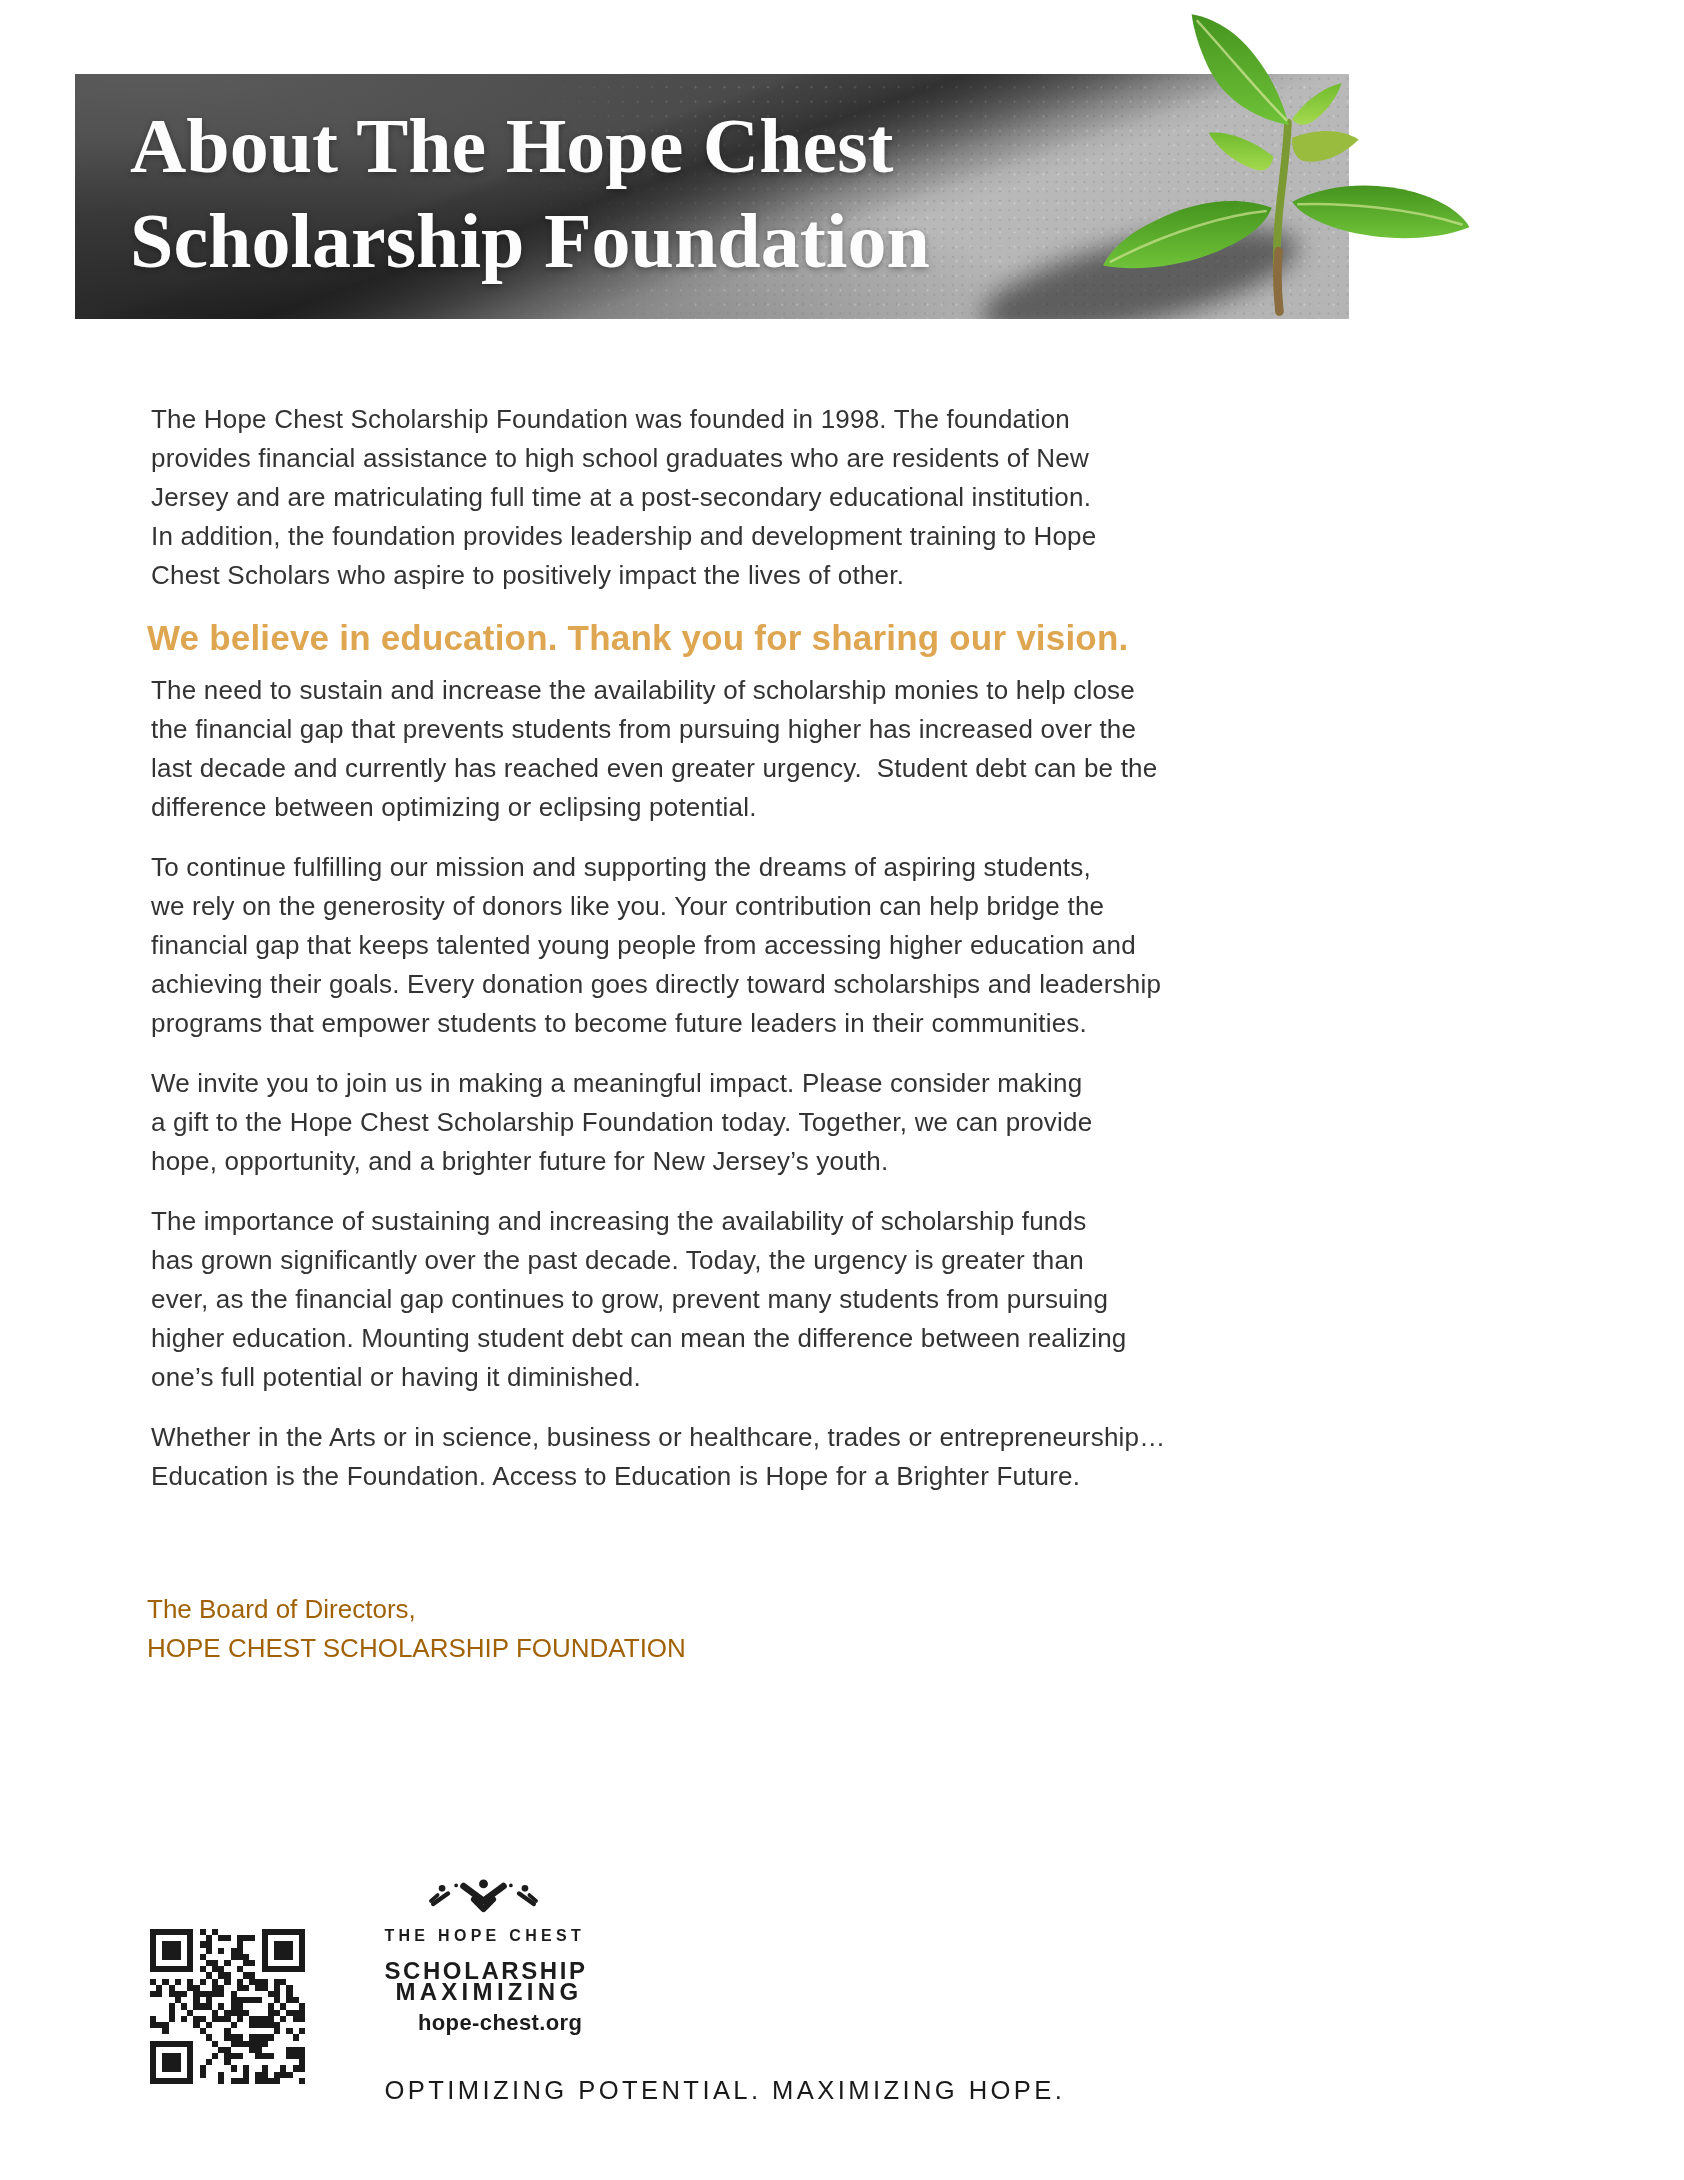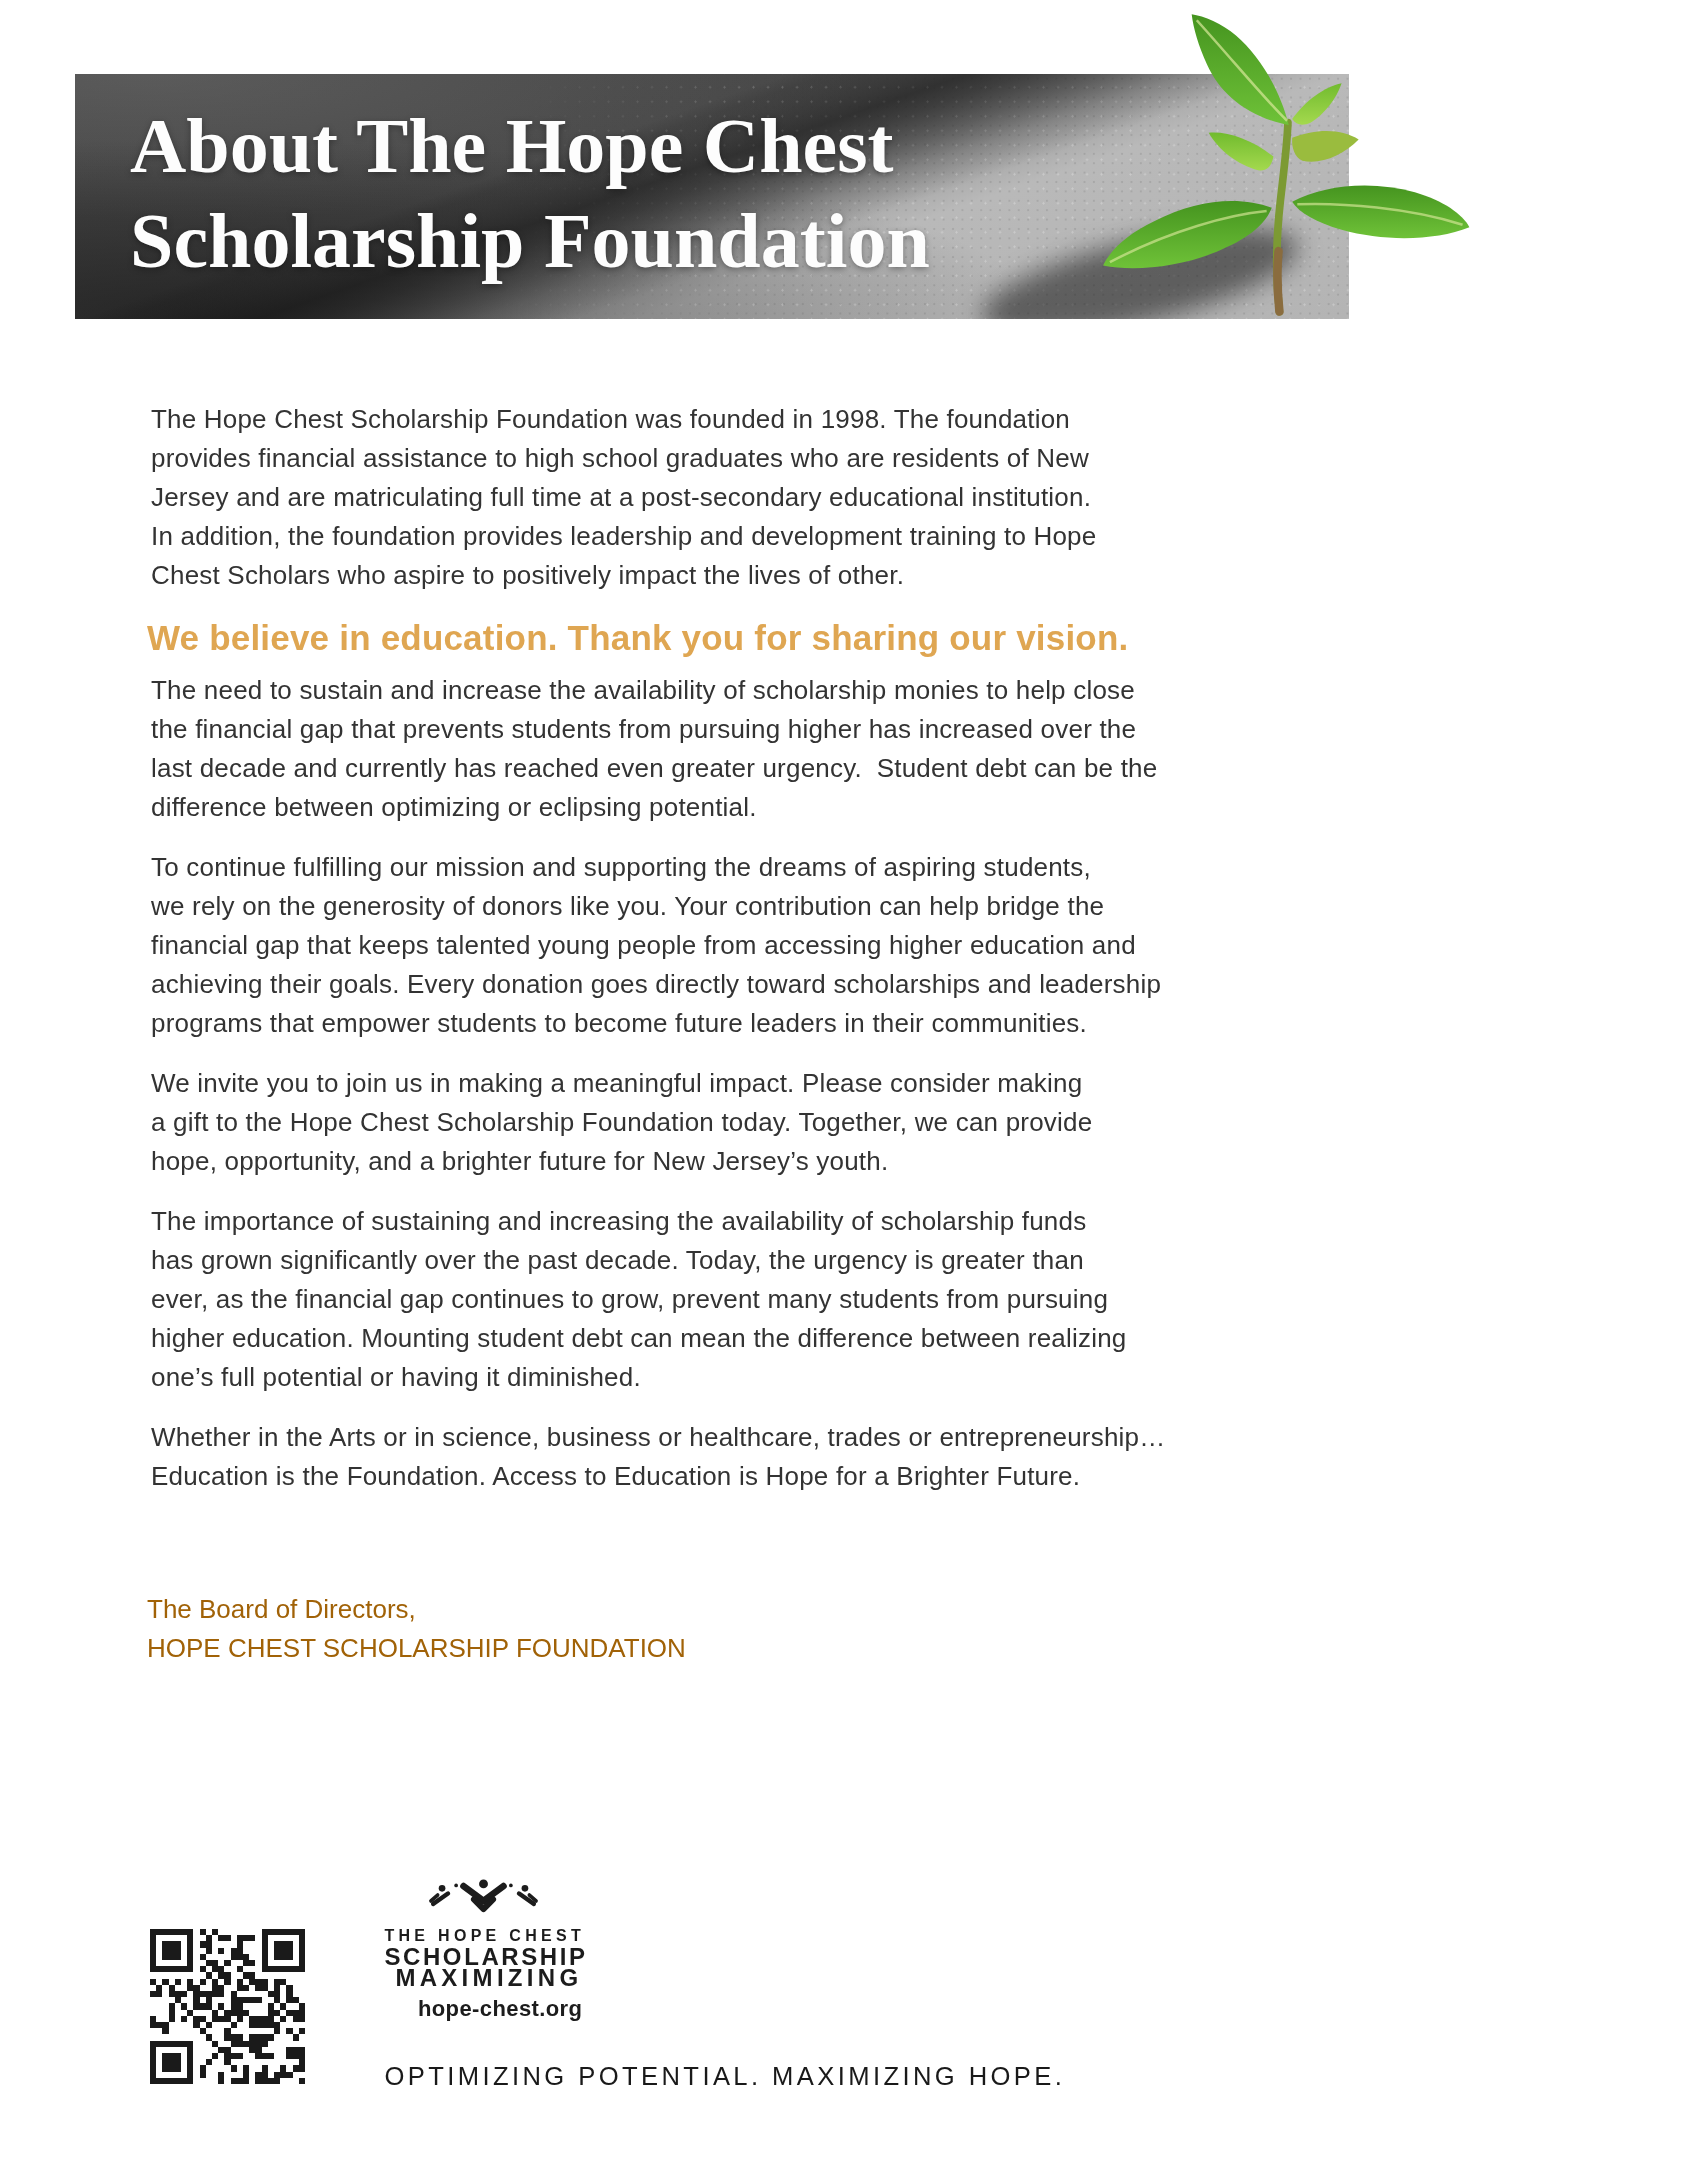--- a/index.html
+++ b/index.html
@@ -41,21 +41,21 @@
   .footer{position:absolute;left:147px;top:1878px;display:flex;align-items:flex-start;}
   .qr{width:155px;height:155px;margin-top:51px;margin-left:3.4px;}
   .qr svg{display:block;width:155px;height:155px;shape-rendering:crispEdges;}
   .footer-right{margin-left:79px;}
   .logo-block{width:198px;text-align:right;color:#1c1c1c;}
   .logo-icon{display:block;margin:0 auto;width:119px;height:37px;}
   .logo-line1{margin-top:12.8px;font-size:16px;line-height:16px;font-weight:700;
     letter-spacing:4.3px;white-space:nowrap;}
   .logo-name{font-size:24px;line-height:21px;font-weight:800;letter-spacing:2.6px;white-space:nowrap;}
   .logo-name.f{letter-spacing:4.3px;}
-  .logo-name.s{margin-top:2px;}
+  .logo-name.s{margin-top:16px;}
   .website{margin-top:8px;font-size:22px;line-height:25.6px;font-weight:700;letter-spacing:0.4px;}
   .tagline{margin-top:41px;font-size:25.6px;line-height:29px;letter-spacing:3.4px;
     color:#191919;white-space:nowrap;}
 </style>
 </head>
 <body>
 
 <div class="page">
 
   <header class="banner">

